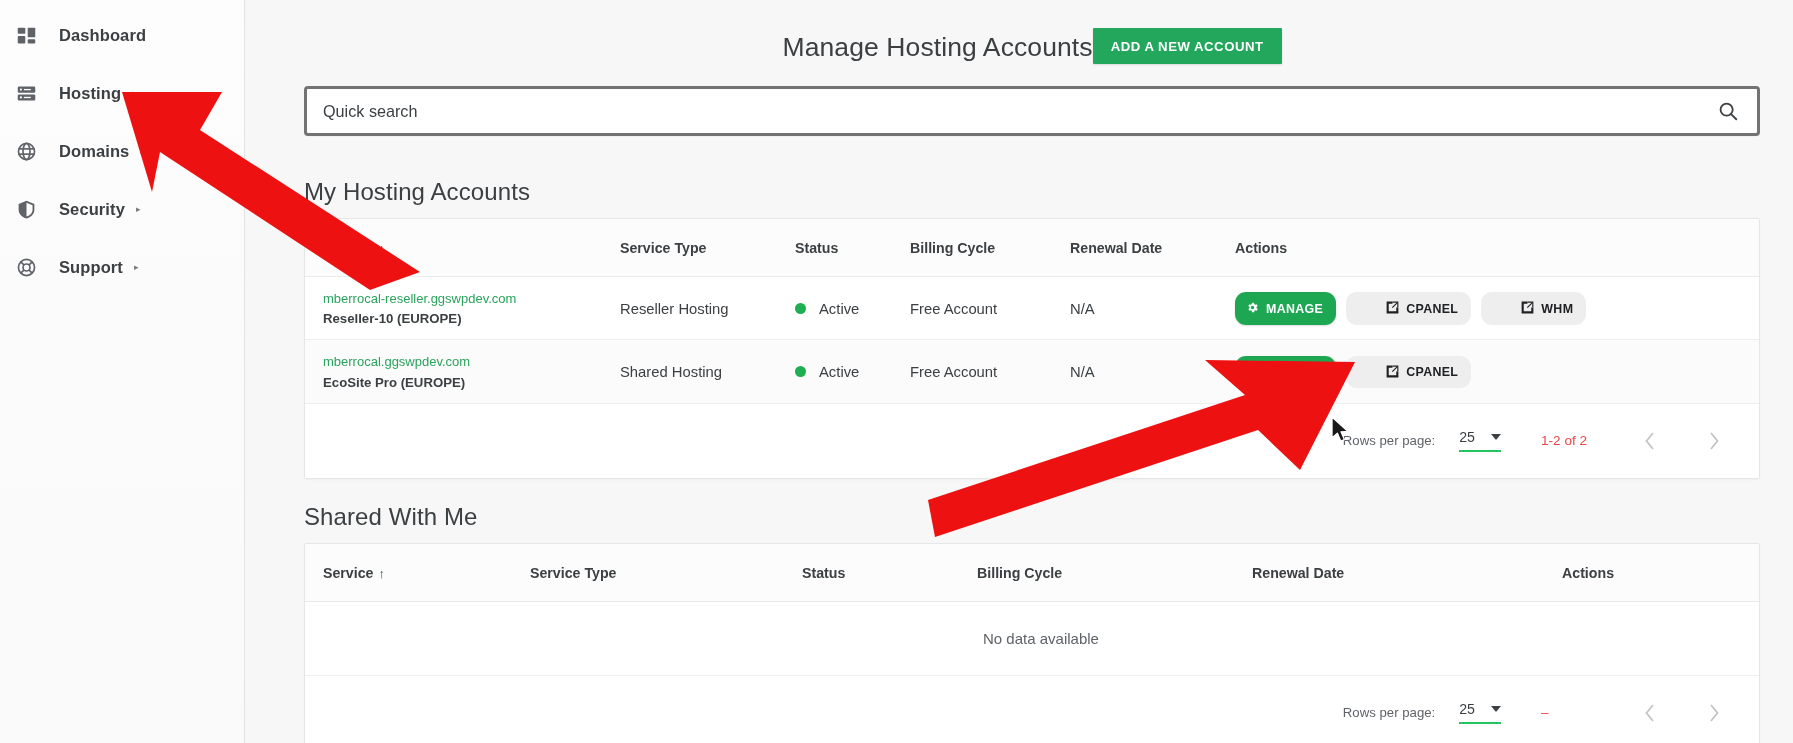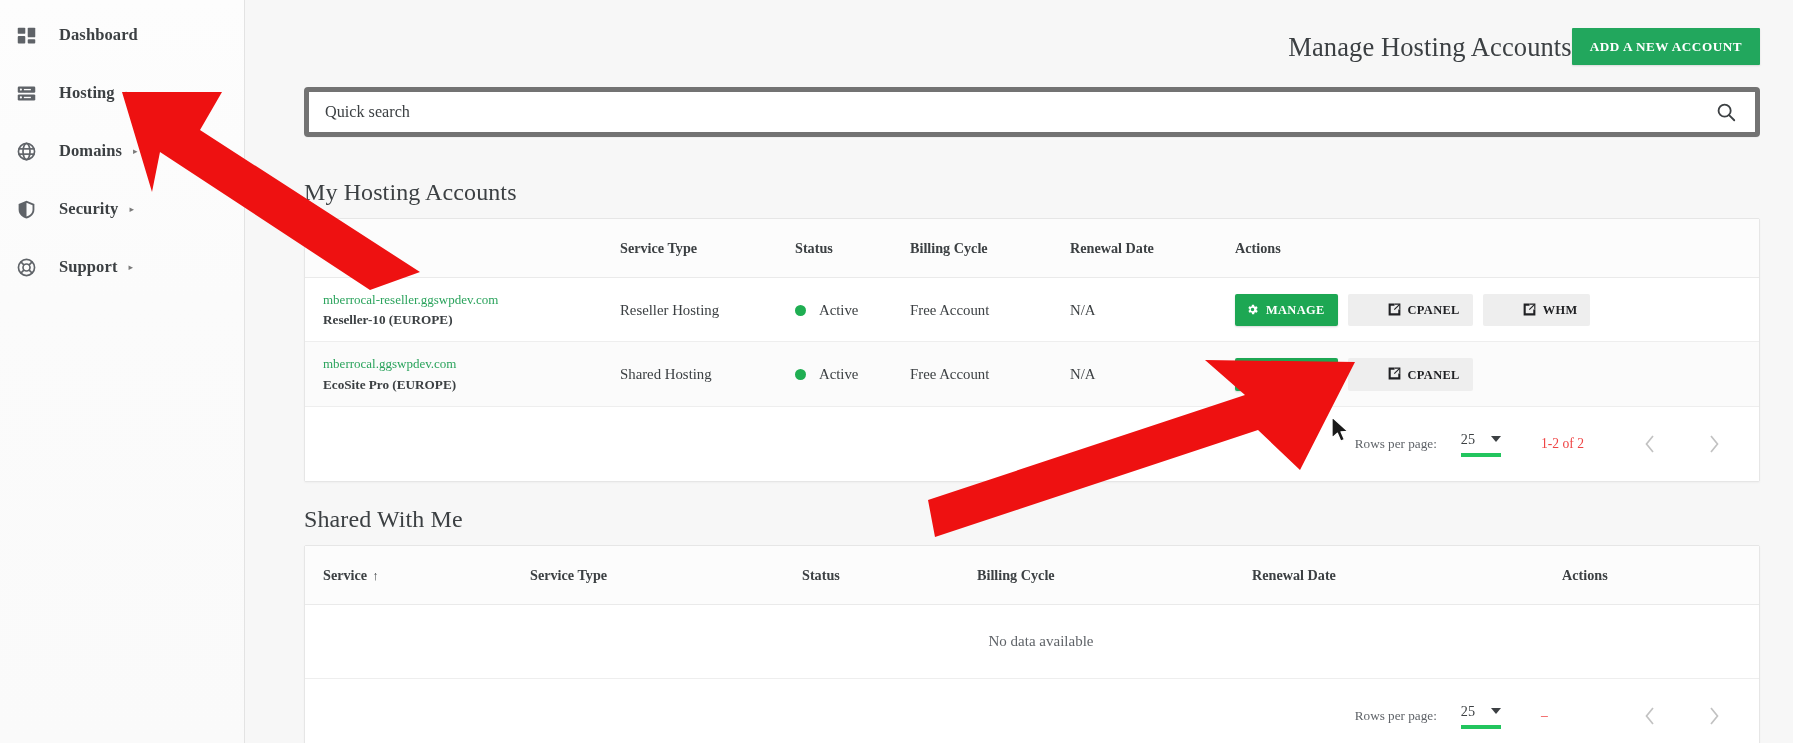--- a/index.html
+++ b/index.html
@@ -2,21 +2,21 @@
 <html><head>
 <meta charset="utf-8">
 <style>
   * { box-sizing: border-box; margin: 0; padding: 0; }
   html, body {
     width: 1793px; height: 743px;
     font-family: "Liberation Sans", sans-serif;
     background: #ffffff;
     overflow: hidden;
   }
-  #app { position: relative; width: 1793px; height: 743px; display: flex; font-family: Liberation Serif, serif; }
+  #app { position: relative; width: 1793px; height: 743px; display: flex; }
 
   
   #sidebar {
     width: 245px; height: 743px;
     background: linear-gradient(180deg,#fdfdfd 0%, #fbfbfb 40%, #fafafa 100%);
     border-right: 1px solid #e3e3e3;
     padding-top: 6px;
     flex: 0 0 245px;
     position: relative;
     z-index: 2;
@@ -53,21 +53,21 @@
     flex: 1 1 auto;
     height: 743px;
     background: #f7f7f7;
     position: relative;
     overflow: hidden;
   }
   #page {
     padding: 28px 33px 0 59px;
   }
   .title-row {
-    display: flex; align-items: flex-start; justify-content: flex-end;
+    display: flex; align-items: flex-start; justify-content: center;
     margin-bottom: 22px;
   }
   #page-title {
     font-size: 26.5px;
     color: #3c4043;
     font-weight: 400;
     letter-spacing: .1px;
     padding-top: 4px;
   }
   #add-account-btn {
@@ -81,21 +81,21 @@
     padding: 11px 18px 10px 18px;
     cursor: pointer;
     border-radius: 1px;
     box-shadow: 0 1px 2px rgba(0,0,0,.12);
     white-space: nowrap;
   }
 
   
   #search-wrap {
     background: #ffffff;
-    border: 5px solid #737373;
+    border: 3px solid #737373;
     border-radius: 4px;
     height: 50px;
     display: flex; align-items: center;
     padding: 0 18px 0 16px;
     box-shadow: 0 1px 1px rgba(0,0,0,.03);
     margin-bottom: 42px;
   }
   #search-input {
     flex: 1 1 auto;
     border: none; outline: none;
@@ -168,40 +168,40 @@
   .actions-cell { display: flex; align-items: center; gap: 10px; }
   .btn {
     display: inline-flex; align-items: center; gap: 7px;
     font-family: inherit;
     font-size: 12.4px;
     font-weight: 700;
     letter-spacing: .35px;
     padding: 9px 13px 8px 11px;
     border: none;
     cursor: pointer;
-    border-radius: 2px;
+    border-radius: 11px;
     white-space: nowrap;
     line-height: 1;
   }
   .btn-primary { background: #1da753; color: #fff; box-shadow: 0 1px 2px rgba(0,0,0,.15); }
   .btn-ghost { background: #eeeeee; color: #202124; padding-left: 40px; }
 
   
   .pager {
     display: flex; align-items: center; justify-content: flex-end;
     gap: 0;
     padding: 20px 28px 20px 0;
     background: #ffffff;
   }
   .pager-label { font-size: 13.2px; color: #5f6368; }
   .pager-select {
     display: inline-flex; align-items: center; gap: 16px;
     margin-left: 24px;
     padding-bottom: 5px;
-    border-bottom: 4px solid #22c55e;
+    border-bottom: 2px solid #22c55e;
     cursor: pointer;
   }
   .pager-select-value { font-size: 14.2px; color: #3c4043; }
   .caret-down {
     width: 0; height: 0;
     border-left: 5.5px solid transparent;
     border-right: 5.5px solid transparent;
     border-top: 6.5px solid #3c4043;
   }
   .pager-range { font-size: 13.6px; color: #ef4444; margin-left: 40px; min-width: 62px; text-align: left;}

